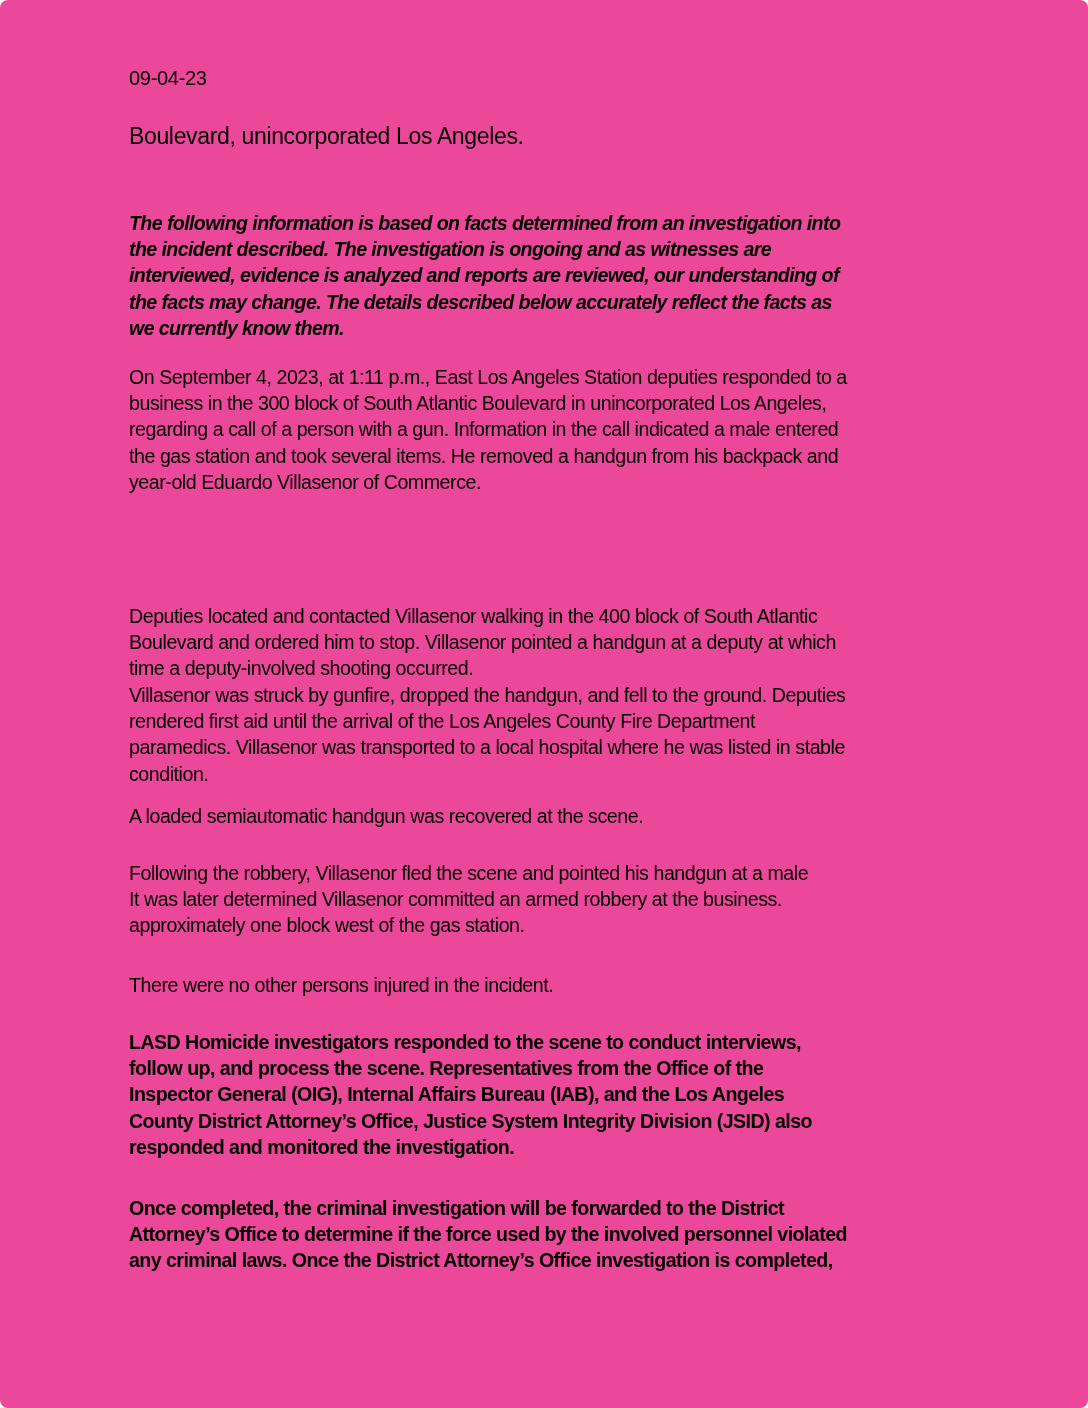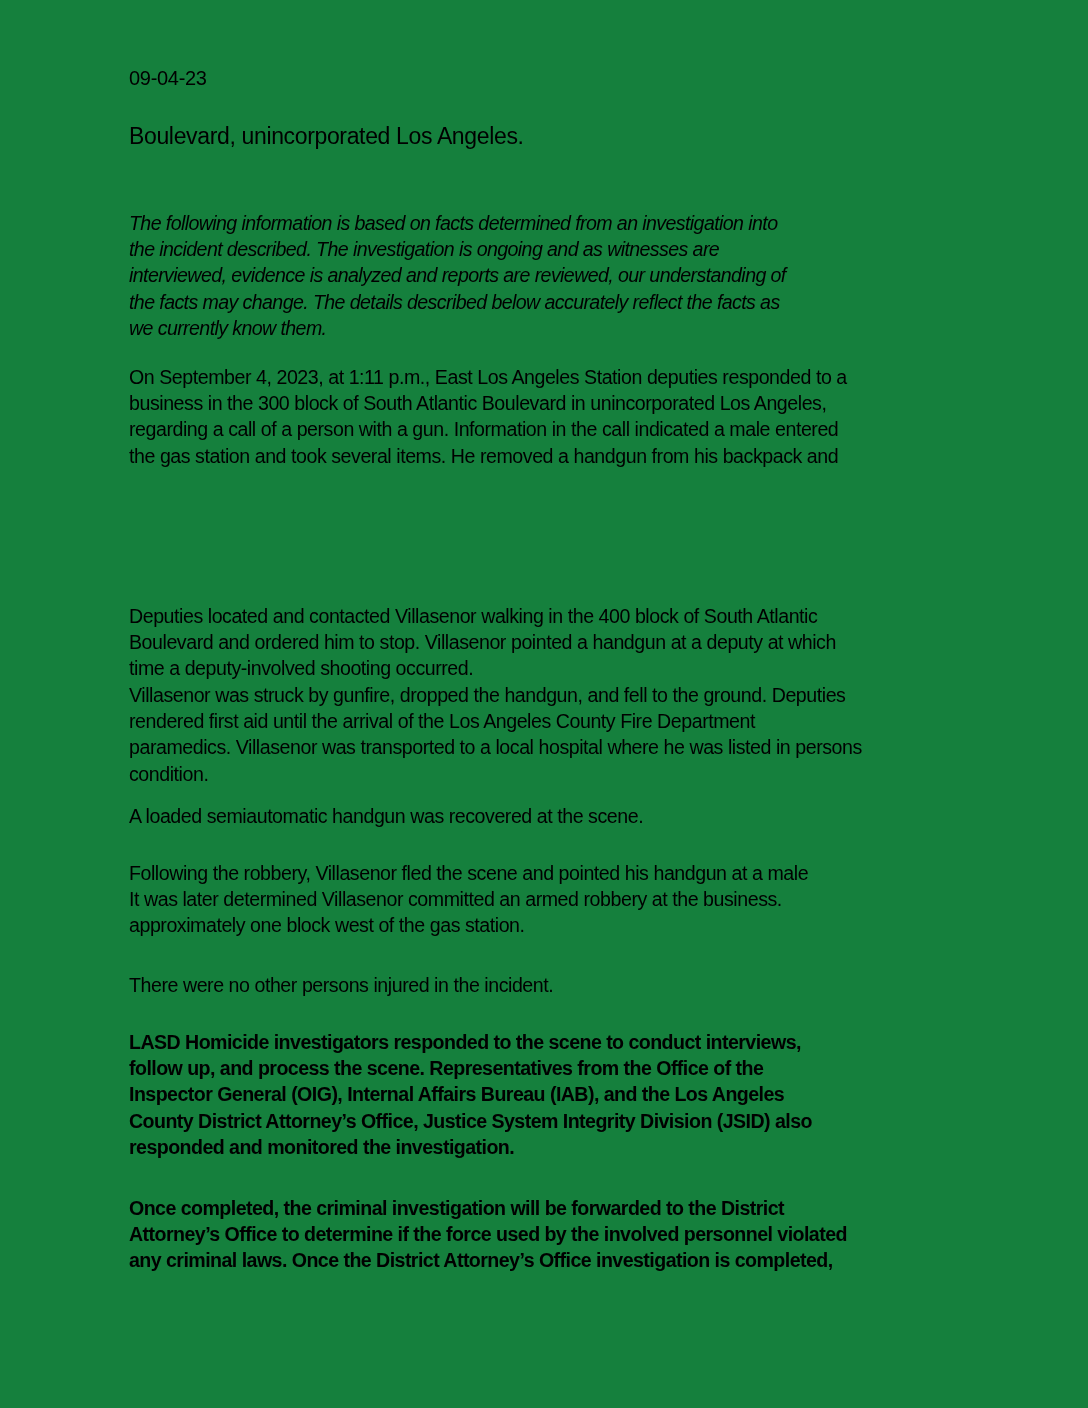--- a/index.html
+++ b/index.html
@@ -14,21 +14,22 @@
       overflow: hidden;
       font-family: "Liberation Sans", sans-serif;
       color: #000000;
     }
     .page {
       position: absolute;
       left: 0;
       top: 0;
       width: 1088px;
       height: 1408px;
-      background: #15803d;
+      background: #ec4899;
+      border-radius: 8px;
     }
     .block {
       position: absolute;
       left: 129px;
       width: 900px;
     }
     .line {
       display: block;
       white-space: nowrap;
     }
@@ -44,21 +45,21 @@
       line-height: 29px;
       letter-spacing: -0.35px;
     }
     .para {
       font-size: 19.6px;
       line-height: 26.2px;
       letter-spacing: -0.45px;
     }
     .disclaimer {
       top: 210px;
-      font-weight: normal;
+      font-weight: bold;
       font-style: italic;
       letter-spacing: -0.6px;
     }
     .p1 { top: 364px; }
     .p2 { top: 555px; margin-top: 48px; }
     .p3 { top: 666px; margin-top: 16px; }
     .p4 { top: 803px; }
     .p5 { top: 860px; }
     .p6 { top: 972px; }
     .bold {
@@ -87,32 +88,33 @@
     <span class="line">interviewed, evidence is analyzed and reports are reviewed, our understanding of</span>
     <span class="line">the facts may change.  The details described below accurately reflect the facts as</span>
     <span class="line">we currently know them.</span>
   </div>
 
   <div class="block para p1">
     <span class="line">On September 4, 2023, at 1:11 p.m., East Los Angeles Station deputies responded to a</span>
     <span class="line">business in the 300 block of South Atlantic Boulevard in unincorporated Los Angeles,</span>
     <span class="line">regarding a call of a person with a gun.  Information in the call indicated a male entered</span>
     <span class="line">the gas station and took several items.  He removed a handgun from his backpack and</span>
+    <span class="line">year-old Eduardo Villasenor of Commerce.</span>
   </div>
 
   <div class="block para p2">
     <span class="line">Deputies located and contacted Villasenor walking in the 400 block of South Atlantic</span>
     <span class="line">Boulevard and ordered him to stop.  Villasenor pointed a handgun at a deputy at which</span>
     <span class="line">time a deputy-involved shooting occurred.</span>
   </div>
 
   <div class="block para p3">
     <span class="line">Villasenor was struck by gunfire, dropped the handgun, and fell to the ground.  Deputies</span>
     <span class="line">rendered first aid until the arrival of the Los Angeles County Fire Department</span>
-    <span class="line">paramedics.  Villasenor was transported to a local hospital where he was listed in persons</span>
+    <span class="line">paramedics.  Villasenor was transported to a local hospital where he was listed in stable</span>
     <span class="line">condition.</span>
   </div>
 
   <div class="block para p4">
     <span class="line">A loaded semiautomatic handgun was recovered at the scene.</span>
   </div>
 
   <div class="block para p5">
     <span class="line">Following the robbery, Villasenor fled the scene and pointed his handgun at a male</span>
     <span class="line">It was later determined Villasenor committed an armed robbery at the business.</span>

